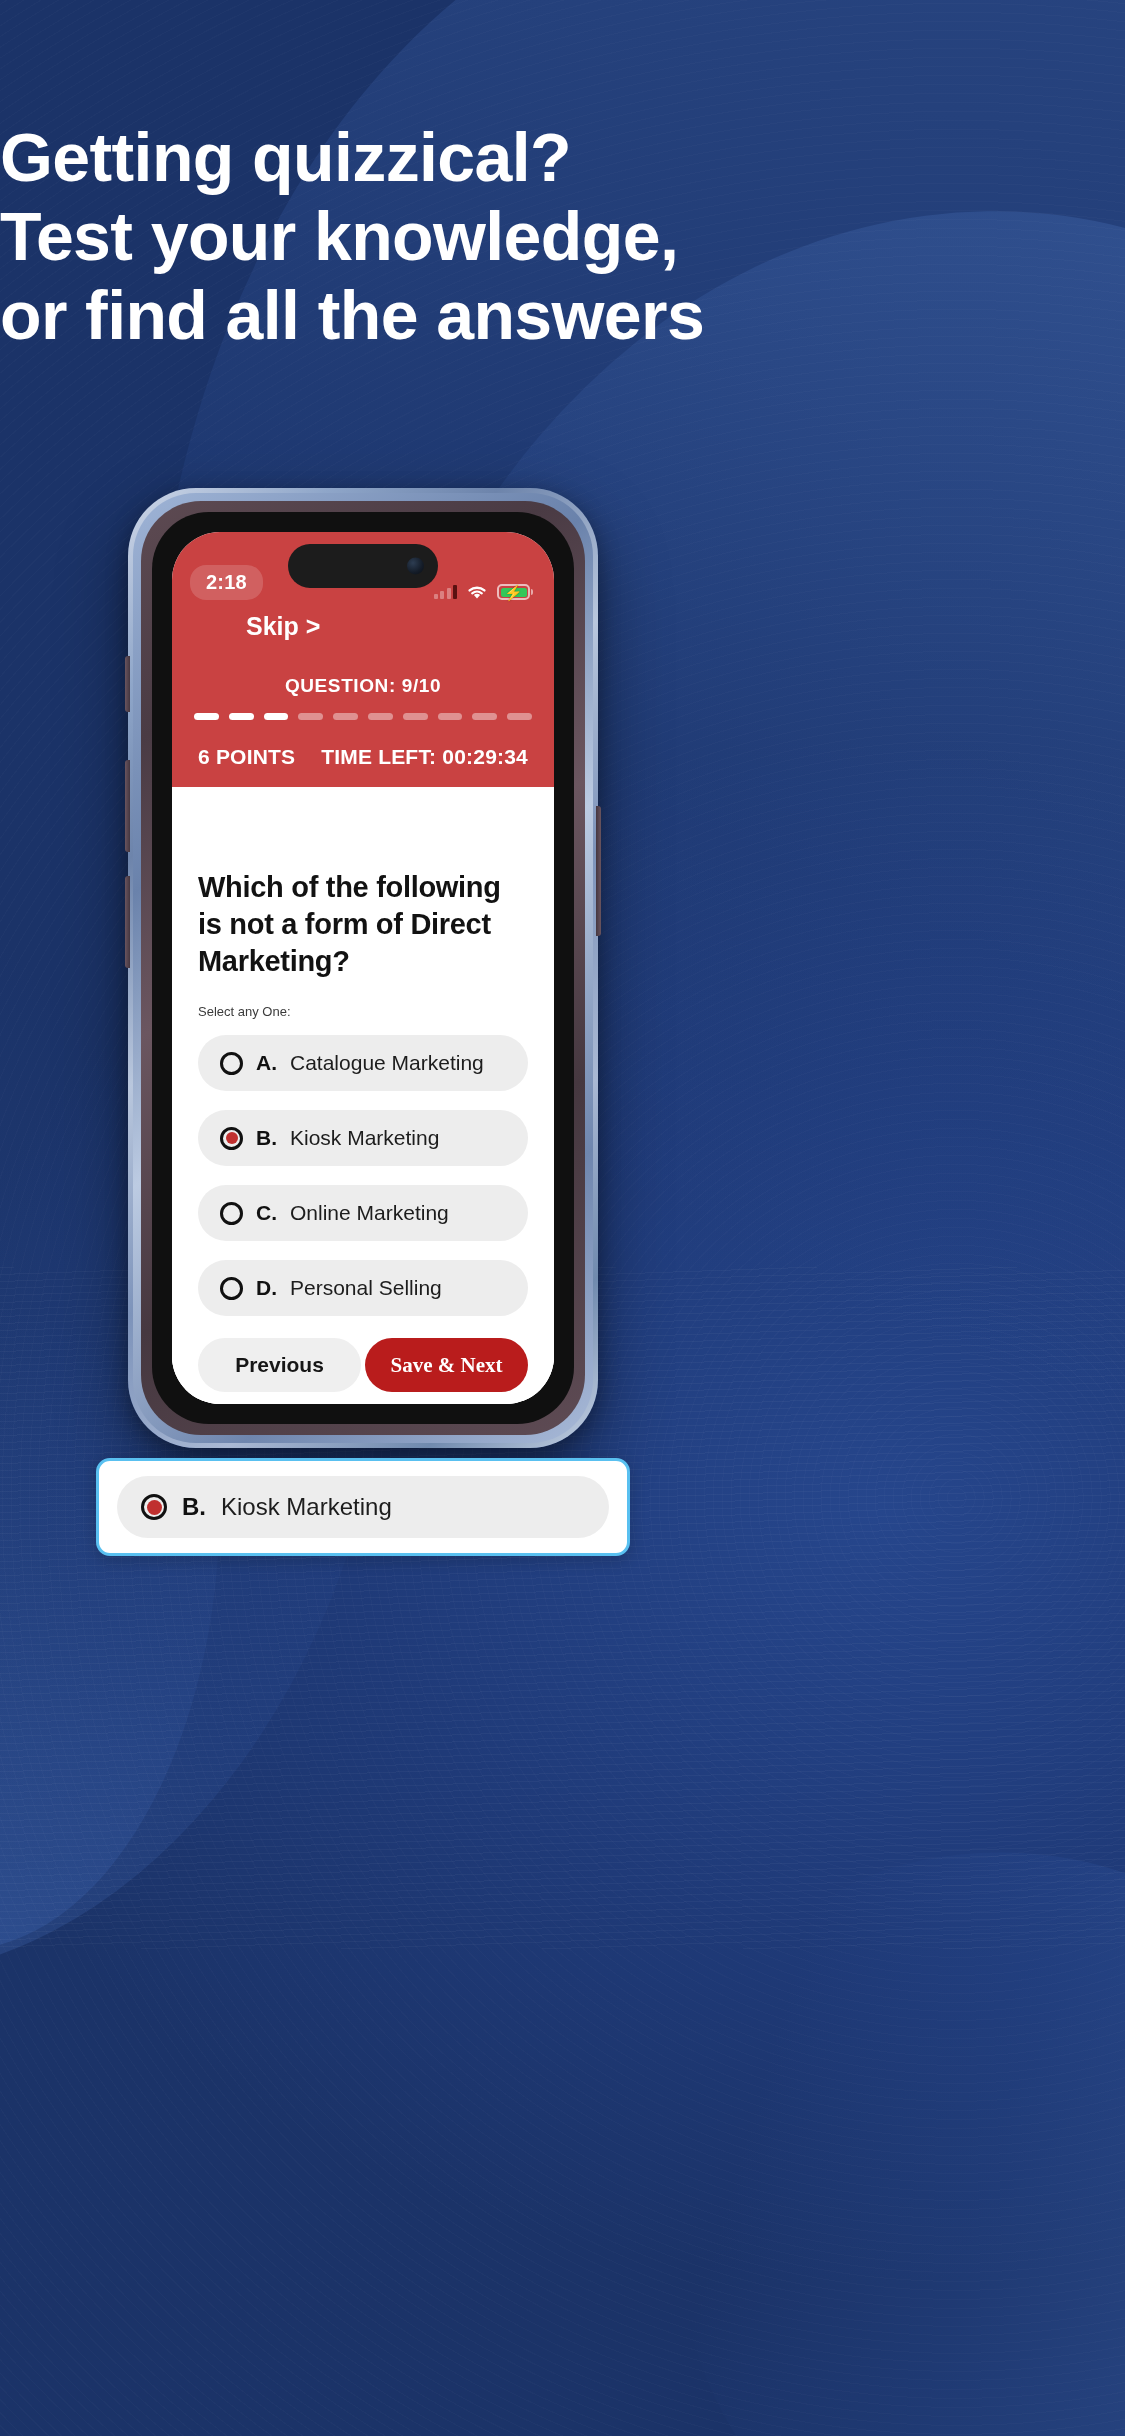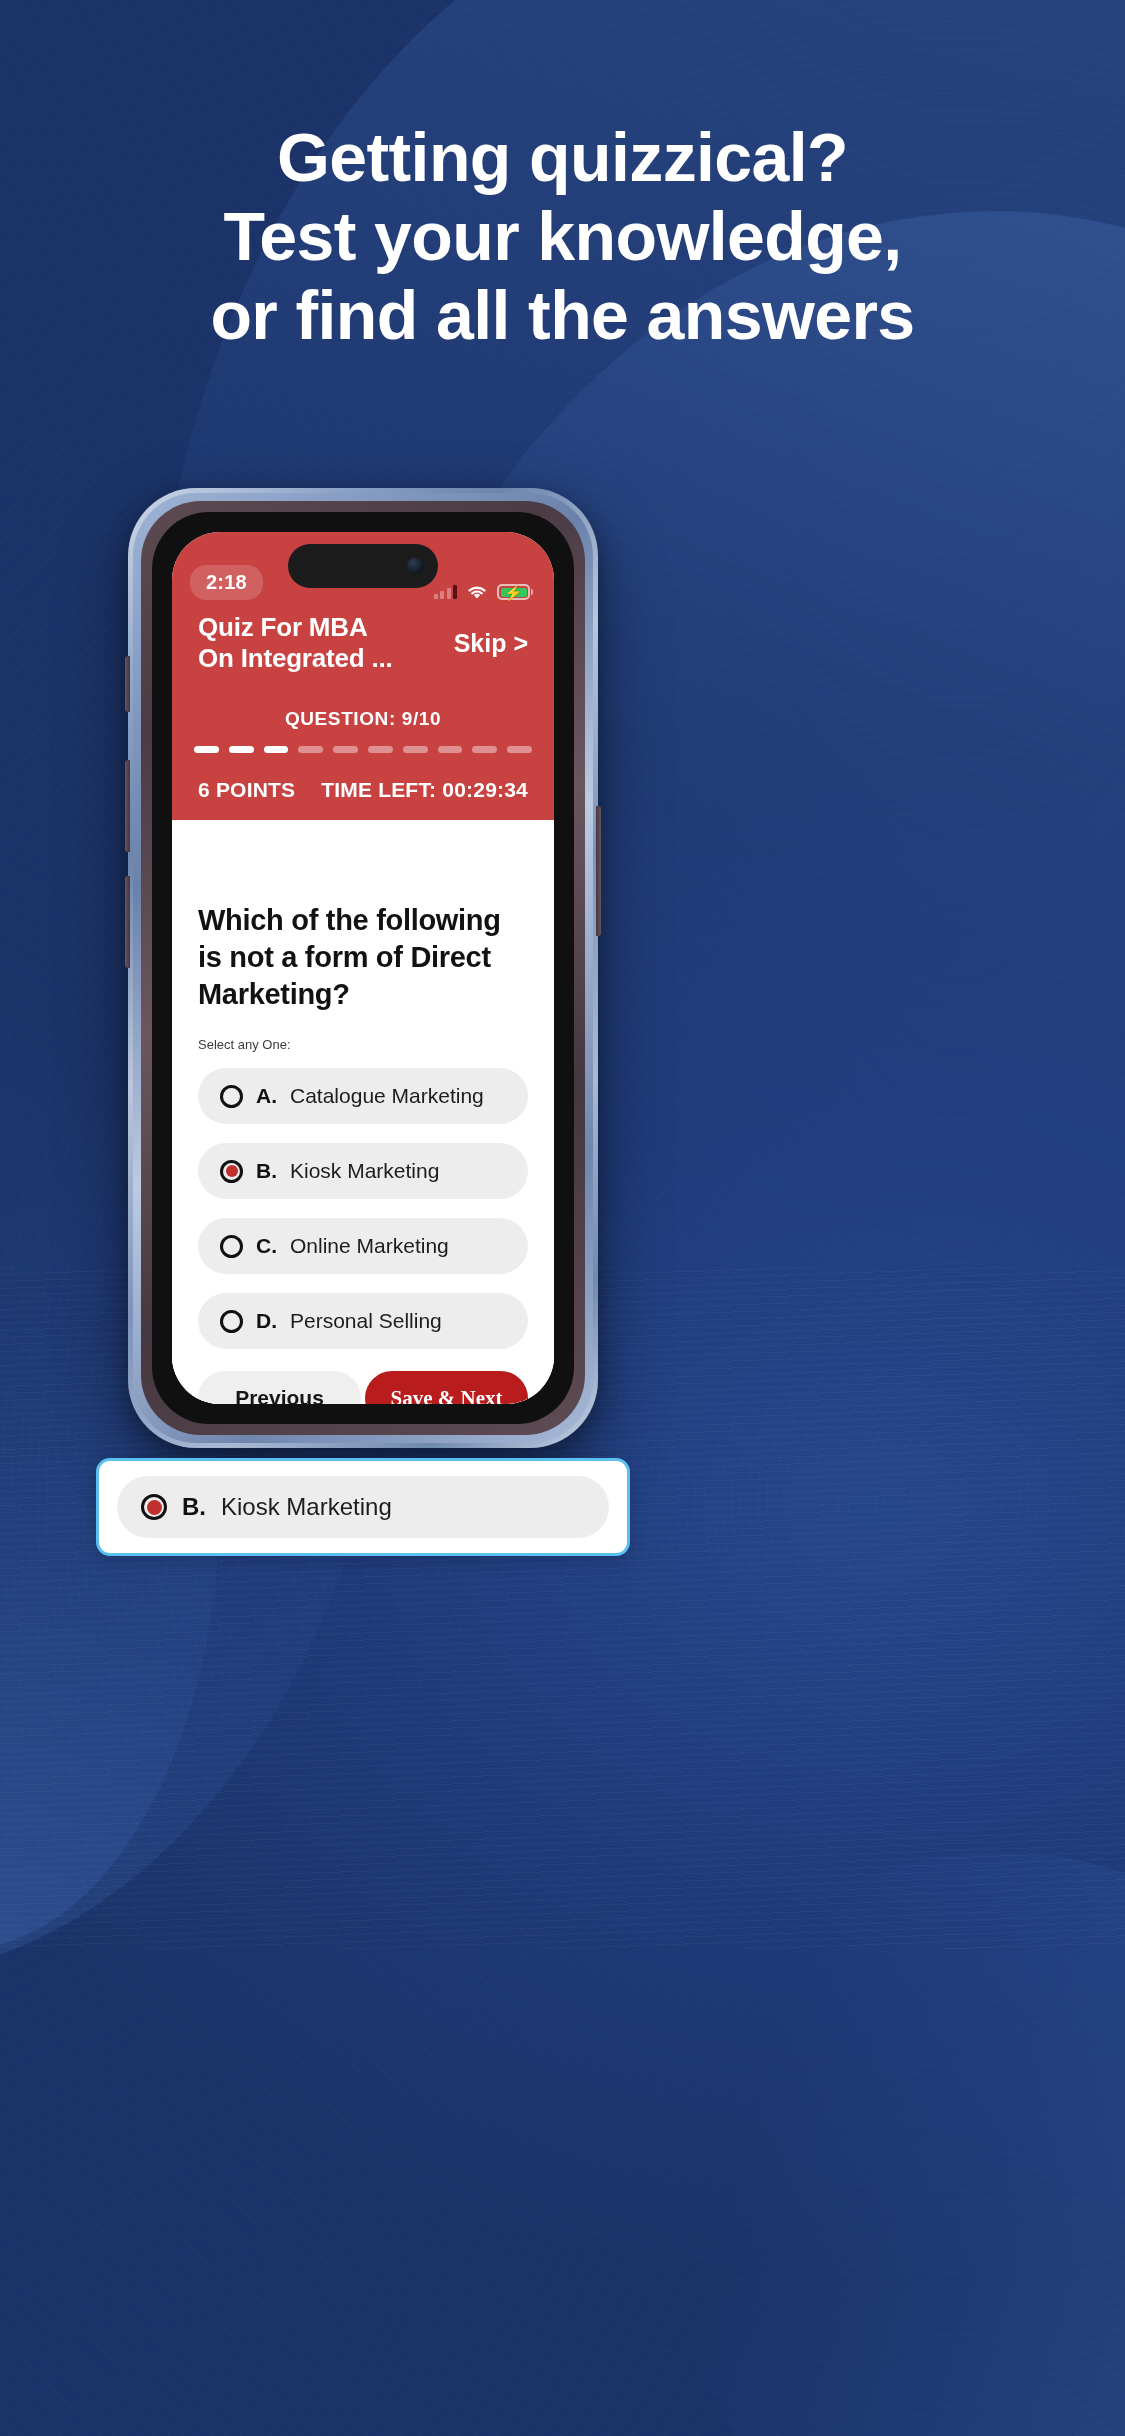--- a/index.html
+++ b/index.html
@@ -74,21 +74,20 @@
     width:520px; height:900px;
     left:-300px; top:1050px;
     border-radius:50%;
     background:linear-gradient(20deg, rgba(70,115,200,.26) 0%, rgba(45,84,162,0) 70%);
   }
 
   
   .headline {
     position:absolute;
     left:0; right:0; top:118px;
-    text-align:center;
     color:#ffffff;
     font-size:68px;
     line-height:79px;
     font-weight:600;
     letter-spacing:-0.6px;
     z-index:5;
   }
   .headline div { white-space:nowrap; }
 
   
@@ -431,21 +430,20 @@
                     </svg>
                   </div>
                   <div class="battery">
                     <div class="battery-fill"></div>
                     <span class="bolt">⚡</span>
                   </div>
                 </div>
               </div>
 
               <div class="quiz-title-row">
-                <div class="quiz-title">Quiz For MBA On Integrated ...</div>
                 <div class="skip-btn">Skip &gt;</div>
               </div>
 
               <div class="question-count">QUESTION: 9/10</div>
 
               <div class="progress">
                 <span class="done"></span>
                 <span class="done"></span>
                 <span class="done"></span>
                 <span></span>

